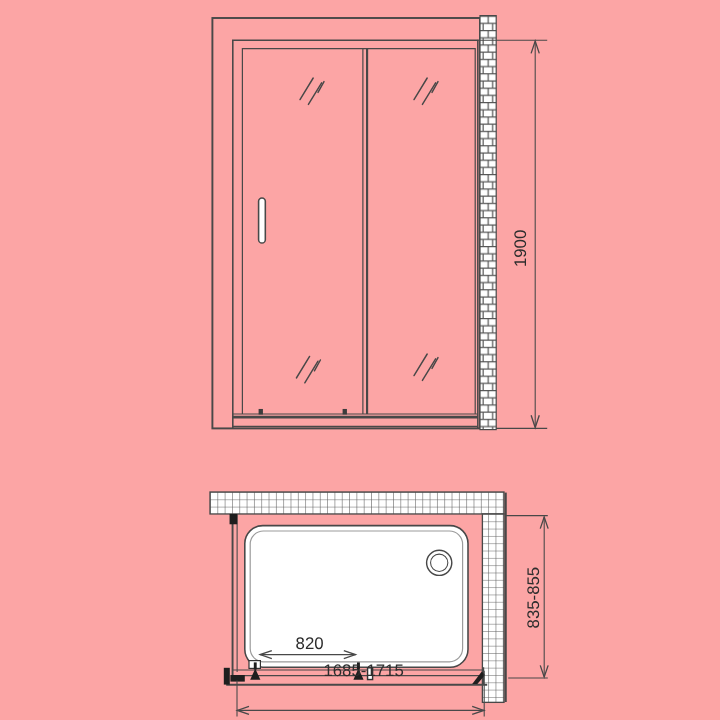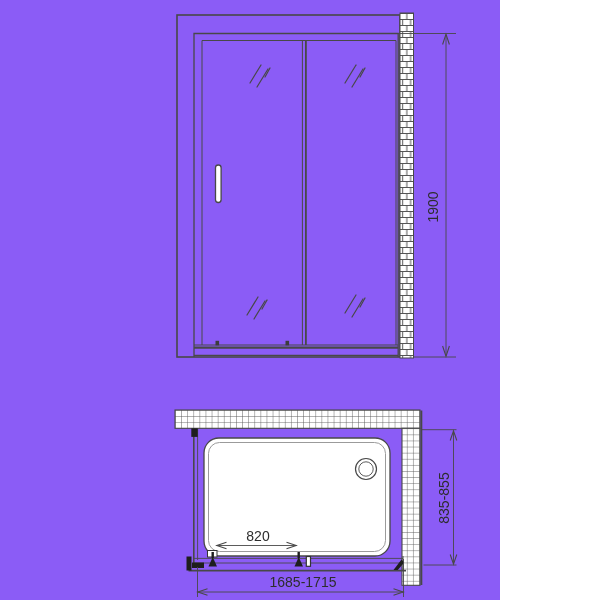--- a/index.html
+++ b/index.html
@@ -1,19 +1,19 @@
 <!DOCTYPE html>
 <html><head>
 <meta charset="utf-8">
 <style>
   html,body{margin:0;padding:0;background:#ffffff;}
   .stage{
     position:relative;
-    width:500px;height:600px;
-    background:#8b5cf6;
+    width:600px;height:600px;
+    background:#fca5a5;
     font-family:"Liberation Sans", sans-serif;
     overflow:hidden;
   }
   svg{position:absolute;left:0;top:0;}
   .dim-label{
     position:absolute;
     font-size:14px;
     font-weight:500;
     color:#2d2d2d;
     text-align:center;
@@ -161,17 +161,17 @@
         <path d="M450.2,440.5 L453.5,430.9 L456.8,440.5" stroke-width="1.1"></path>
         <path d="M450.2,554.5 L453.5,564.1 L456.8,554.5" stroke-width="1.1"></path>
       </g>
     </g>
   </svg>
 
   <div class="dim-label rot" style="left:403px;top:199px;width:60px;">1900</div>
 
   <div class="dim-label" style="left:238px;top:528px;width:40px;">820</div>
 
-  <div class="dim-label" style="left:258px;top:574px;width:90px;">1685-1715</div>
+  <div class="dim-label" style="left:258px;top:550px;width:90px;">1685-1715</div>
 
   <div class="dim-label rot" style="left:409px;top:490px;width:70px;">835-855</div>
 
 </div>
 
 </body></html>

